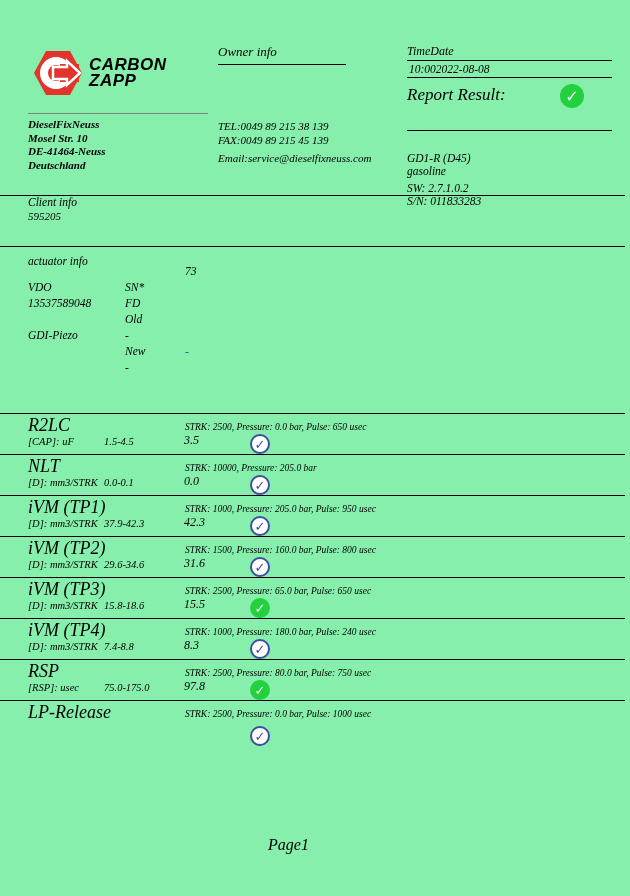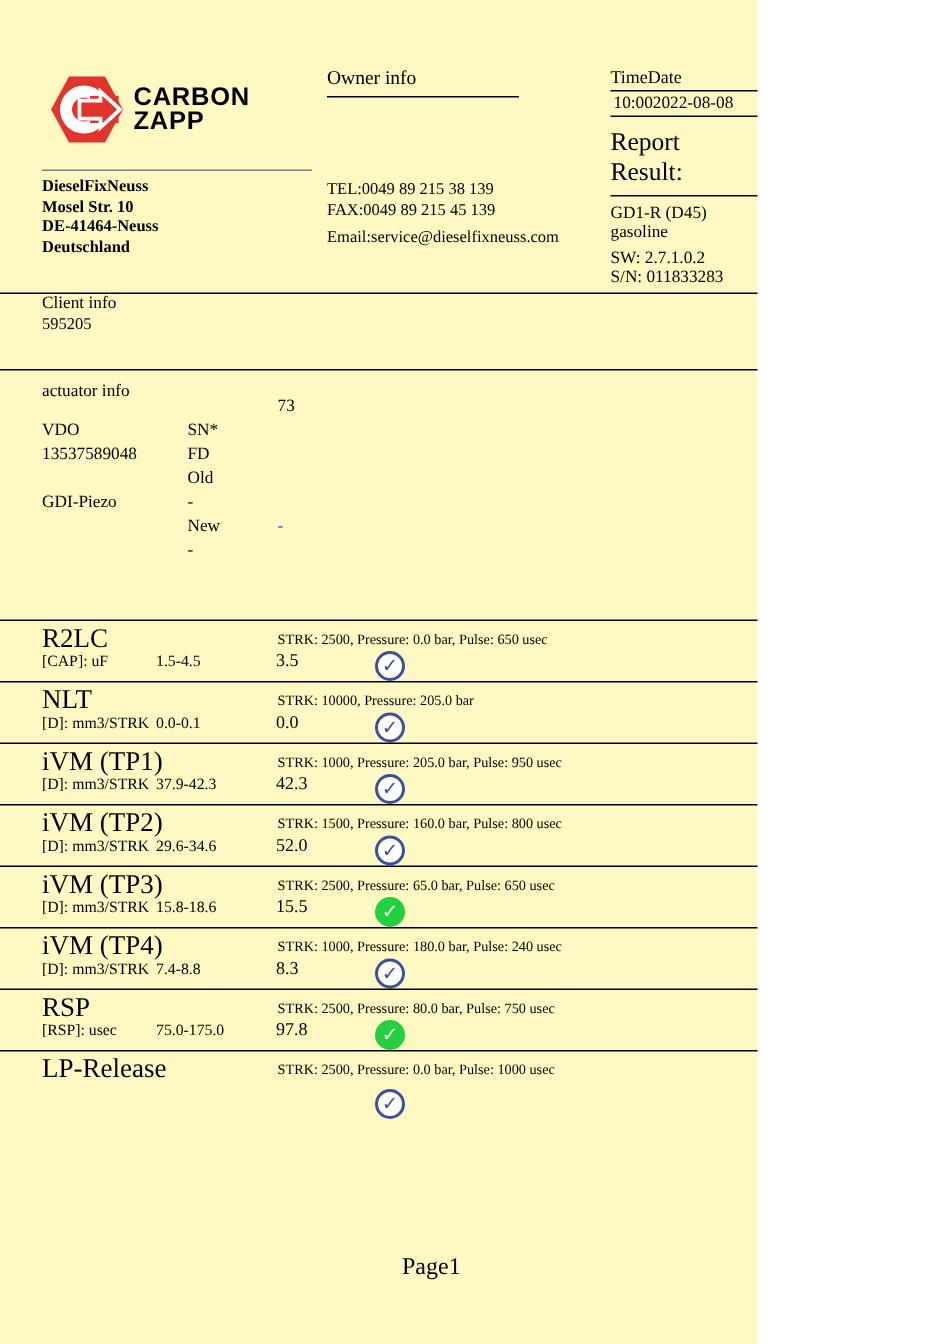--- a/index.html
+++ b/index.html
@@ -1,18 +1,18 @@
 <!DOCTYPE html>
 <html><head>
 <meta charset="utf-8">
 <style>
   html,body { margin:0; padding:0; background:#fff; }
   .page {
-    position:relative; width:505px; height:896px; background:#fef9c3;
-    font-family:"Liberation Serif", serif; color:#000; overflow:hidden;
+    position:relative; width:630px; height:896px; background:#86efac;
+    font-family:"Liberation Serif", serif; color:#000; overflow:hidden;font-style:italic;
   }
 
   
   .logo-wrap { position:absolute; left:33px; top:50px; display:flex; align-items:center; }
   .logo-text { margin-left:6px; font-family:"Liberation Sans", sans-serif; font-weight:bold;
                font-size:17px; line-height:16px; letter-spacing:0.5px; color:#000; }
 
   
   .owner-info { position:absolute; left:218px; top:44px; width:128px; font-size:13px;
                 border-bottom:1px solid #000; padding-bottom:4px; }
@@ -20,21 +20,21 @@
   .td-row { display:flex; justify-content:flex-start; border-bottom:1px solid #000; }
   .td-row.head { font-size:12px; padding-bottom:1px; }
   .td-row.vals { font-size:11.5px; padding:2px 0 2px 2px; }
   .report-result { position:absolute; left:407px; top:85px; font-size:17px; }
 
   .address { position:absolute; left:28px; top:113px; width:180px; border-top:1px solid #808080;
              padding-top:4px; font-size:11px; font-weight:bold; line-height:13.5px; }
   .contact { position:absolute; left:218px; top:119px; font-size:11px; line-height:14px; }
   .contact .email { margin-top:4px; }
   .machine { position:absolute; left:407px; top:130px; width:205px; border-top:1px solid #000;
-             padding-top:5px; font-size:11.5px; line-height:13px; }
+             padding-top:21px; font-size:11.5px; line-height:13px; }
   .machine .sw { margin-top:4px; }
 
   .rule { position:absolute; left:0; width:625px; border-top:1px solid #000; height:0; }
 
   .client-label  { position:absolute; left:28px; top:196px; font-size:11.5px; }
   .client-id     { position:absolute; left:28px; top:210px; font-size:11px; }
   .actuator-label{ position:absolute; left:28px; top:255px; font-size:11.5px; }
   .act-cell { position:absolute; font-size:11.5px; }
   .act-blue { color:#3c4fa4; }
 
@@ -160,21 +160,21 @@
       <span class="t-range">37.9-42.3</span>
       <span class="t-value">42.3</span>
       <span class="t-check check blue-check"></span>
     </div>
 
     <div class="test-section">
       <span class="t-name">iVM (TP2)</span>
       <span class="t-cond">STRK: 1500, Pressure: 160.0 bar, Pulse: 800 usec</span>
       <span class="t-param">[D]: mm3/STRK</span>
       <span class="t-range">29.6-34.6</span>
-      <span class="t-value">52.0</span>
+      <span class="t-value">31.6</span>
       <span class="t-check check blue-check"></span>
     </div>
 
     <div class="test-section">
       <span class="t-name">iVM (TP3)</span>
       <span class="t-cond">STRK: 2500, Pressure: 65.0 bar, Pulse: 650 usec</span>
       <span class="t-param">[D]: mm3/STRK</span>
       <span class="t-range">15.8-18.6</span>
       <span class="t-value">15.5</span>
       <span class="t-check check green-check"></span>

